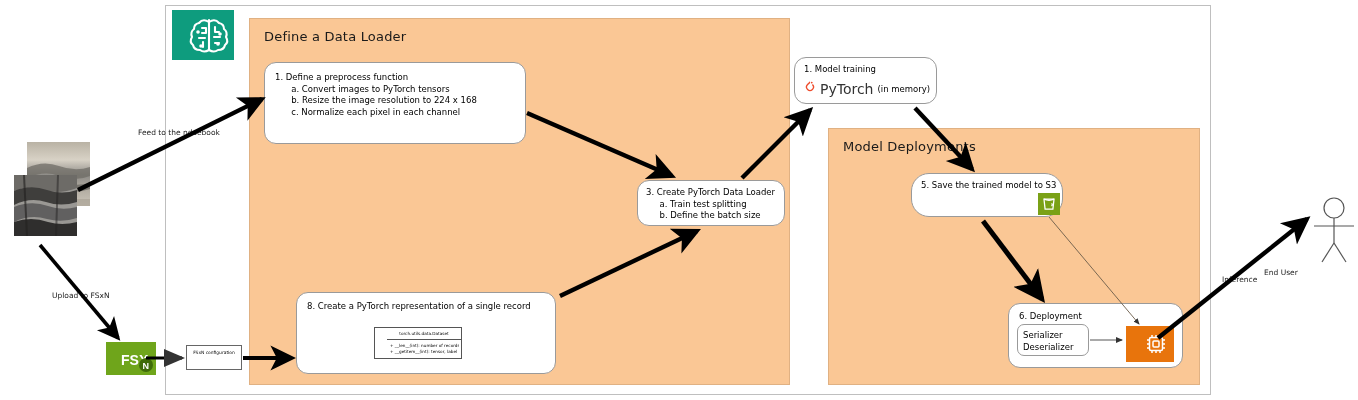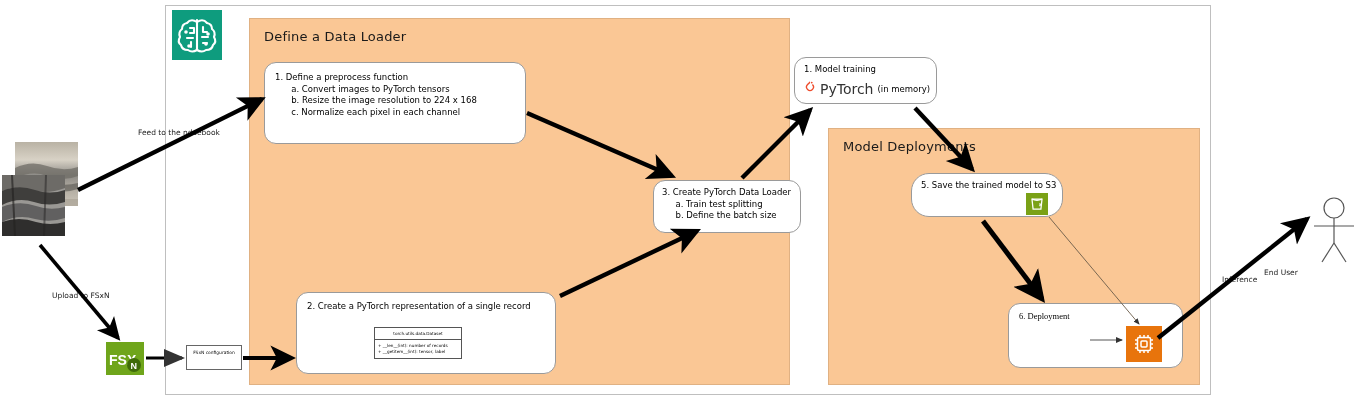--- a/index.html
+++ b/index.html
@@ -11,21 +11,21 @@
   body {
     font-family: "DejaVu Sans", sans-serif;
   }
   #canvas {
     position: relative;
     width: 1358px;
     height: 400px;
     background: #ffffff;
     overflow: hidden;
   }
-  .abs { position: absolute; }
+  .abs { position: absolute; padding-left: 12px; }
 
   
   #outer-frame {
     left: 165px; top: 5px;
     width: 1046px; height: 390px;
     border: 1px solid #bfbfbf;
     box-sizing: border-box;
     background: transparent;
   }
 
@@ -66,30 +66,30 @@
     color: #000000;
     white-space: pre;
   }
 
   #box-1 { left: 264px; top: 62px; width: 262px; height: 82px; }
   #box-1 .step-text { left: 10px; top: 9px; }
 
   #box-2 { left: 296px; top: 292px; width: 260px; height: 82px; }
   #box-2 .step-text { left: 10px; top: 8px; }
 
-  #box-3 { left: 637px; top: 180px; width: 148px; height: 53px; margin-left: 16px; }
+  #box-3 { left: 637px; top: 180px; width: 148px; height: 46px; }
   #box-3 .step-text { left: 8px; top: 6px; }
 
   #box-4 { left: 794px; top: 57px; width: 143px; height: 47px; }
   #box-4 .step-text { left: 9px; top: 6px; }
 
   #box-5 { left: 911px; top: 173px; width: 152px; height: 44px; border-radius: 18px; }
   #box-5 .step-text { left: 9px; top: 6px; }
 
-  #box-6 { left: 1008px; top: 303px; width: 175px; height: 65px; font-family: Liberation Serif, serif; }
+  #box-6 { left: 1008px; top: 303px; width: 175px; height: 65px; }
   #box-6 .step-text { left: 10px; top: 7px; }
 
   
   #box-serializer {
     left: 1017px; top: 324px;
     width: 72px; height: 32px;
     background: #ffffff;
     border: 1px solid #9a9a9a;
     border-radius: 7px;
     box-sizing: border-box;
@@ -305,21 +305,21 @@
   </div>
 
   <div class="abs step-box" id="box-1">
     <div class="step-text">1. Define a preprocess function
       a. Convert images to PyTorch tensors
       b. Resize the image resolution to 224 x 168
       c. Normalize each pixel in each channel</div>
   </div>
 
   <div class="abs step-box" id="box-2">
-    <div class="step-text">2. Create a PyTorch representation of a single record</div>
+    <div class="step-text">8. Create a PyTorch representation of a single record</div>
   </div>
   <div class="abs" id="uml-table">
     <div class="uml-head">torch.utils.data.Dataset</div>
     <div class="uml-body">
       <div class="uml-row">+ __len__(int): number of records</div>
       <div class="uml-row">+ __getitem__(int): tensor, label</div>
     </div>
   </div>
 
   <div class="abs step-box" id="box-3">
@@ -352,20 +352,24 @@
         <path d="M6 6.2 h10 l-1.1 10 h-7.8 z"></path>
         <path d="M6 6.2 q5 2.1 10 0"></path>
         <path d="M13.5 10.5 q1.6 1.2 0 2.4"></path>
       </g>
     </svg>
   </div>
 
   <div class="abs step-box" id="box-6">
     <div class="step-text">6. Deployment</div>
   </div>
+  <div class="abs" id="box-serializer">
+    <div class="step-text">Serializer
+Deserializer</div>
+  </div>
   <div class="abs" id="icon-sagemaker-endpoint">
     <svg width="36" height="36" viewBox="0 0 36 36">
       <rect width="36" height="36" fill="#E8740C"></rect>
       <g fill="none" stroke="#ffffff" stroke-width="1.5">
         <rect x="11.5" y="11.5" width="13" height="13" rx="1.5"></rect>
         <rect x="15" y="15" width="6" height="6" rx="1"></rect>
         <path d="M14 11.5 v-2.5 M18 11.5 v-2.5 M22 11.5 v-2.5"></path>
         <path d="M14 24.5 v2.5 M18 24.5 v2.5 M22 24.5 v2.5"></path>
         <path d="M11.5 14 h-2.5 M11.5 18 h-2.5 M11.5 22 h-2.5"></path>
         <path d="M24.5 14 h2.5 M24.5 18 h2.5 M24.5 22 h2.5"></path>

